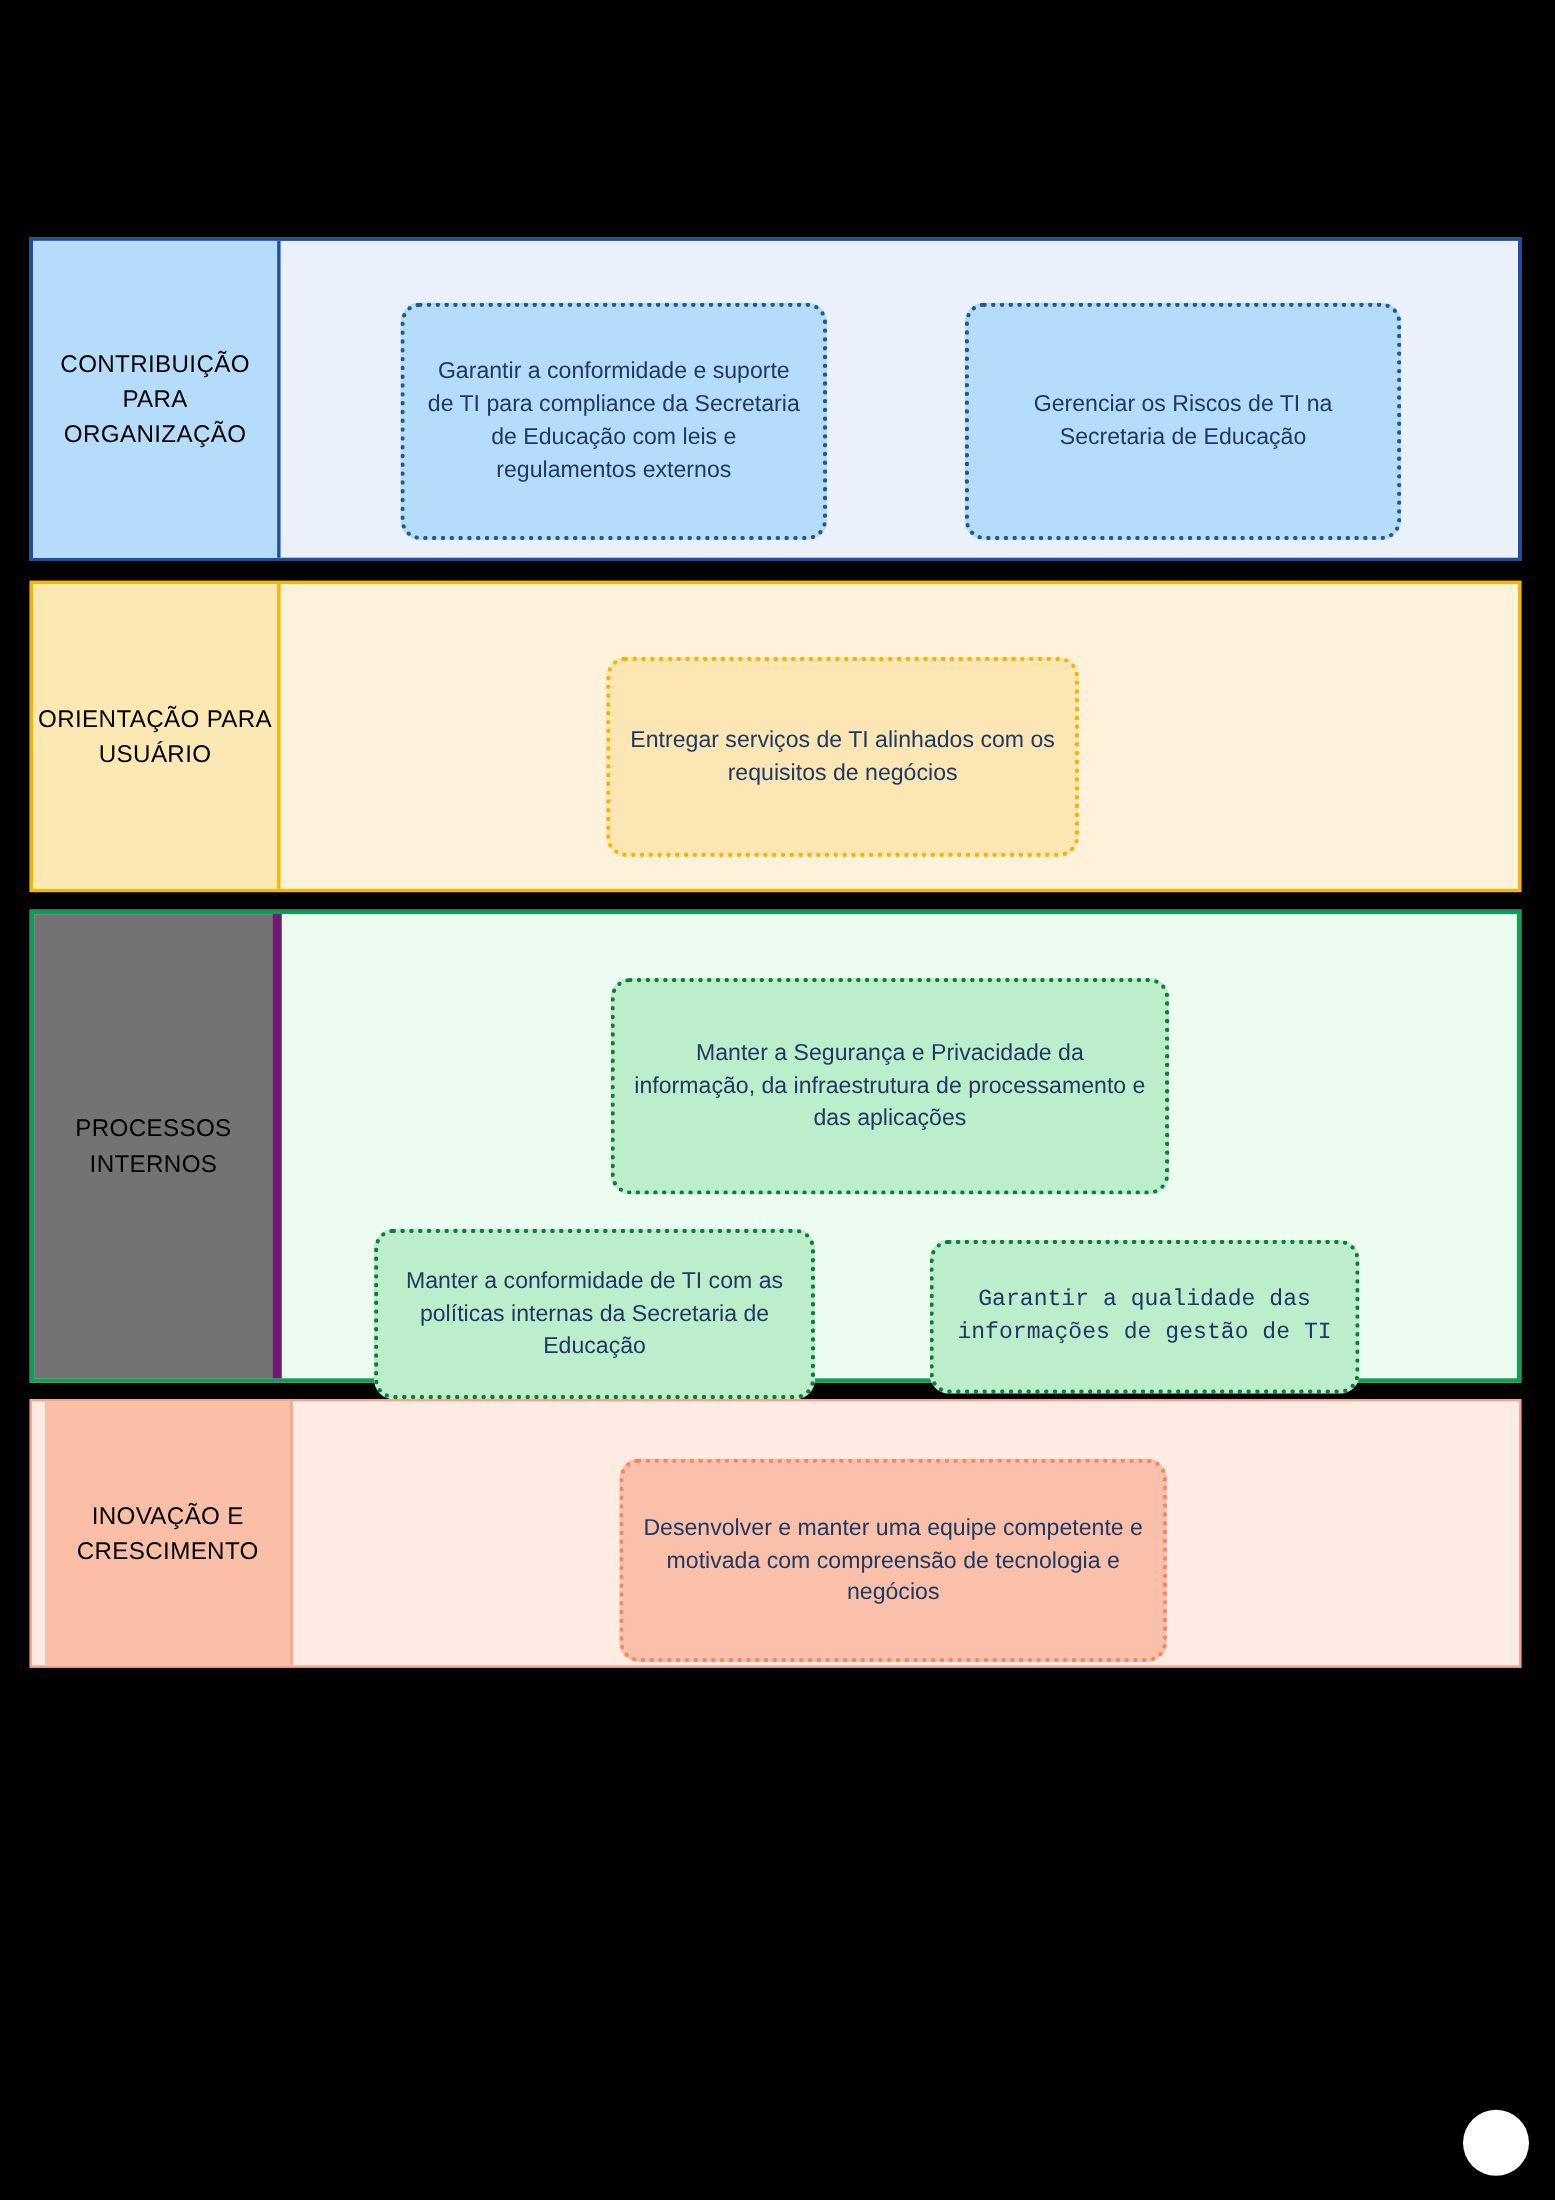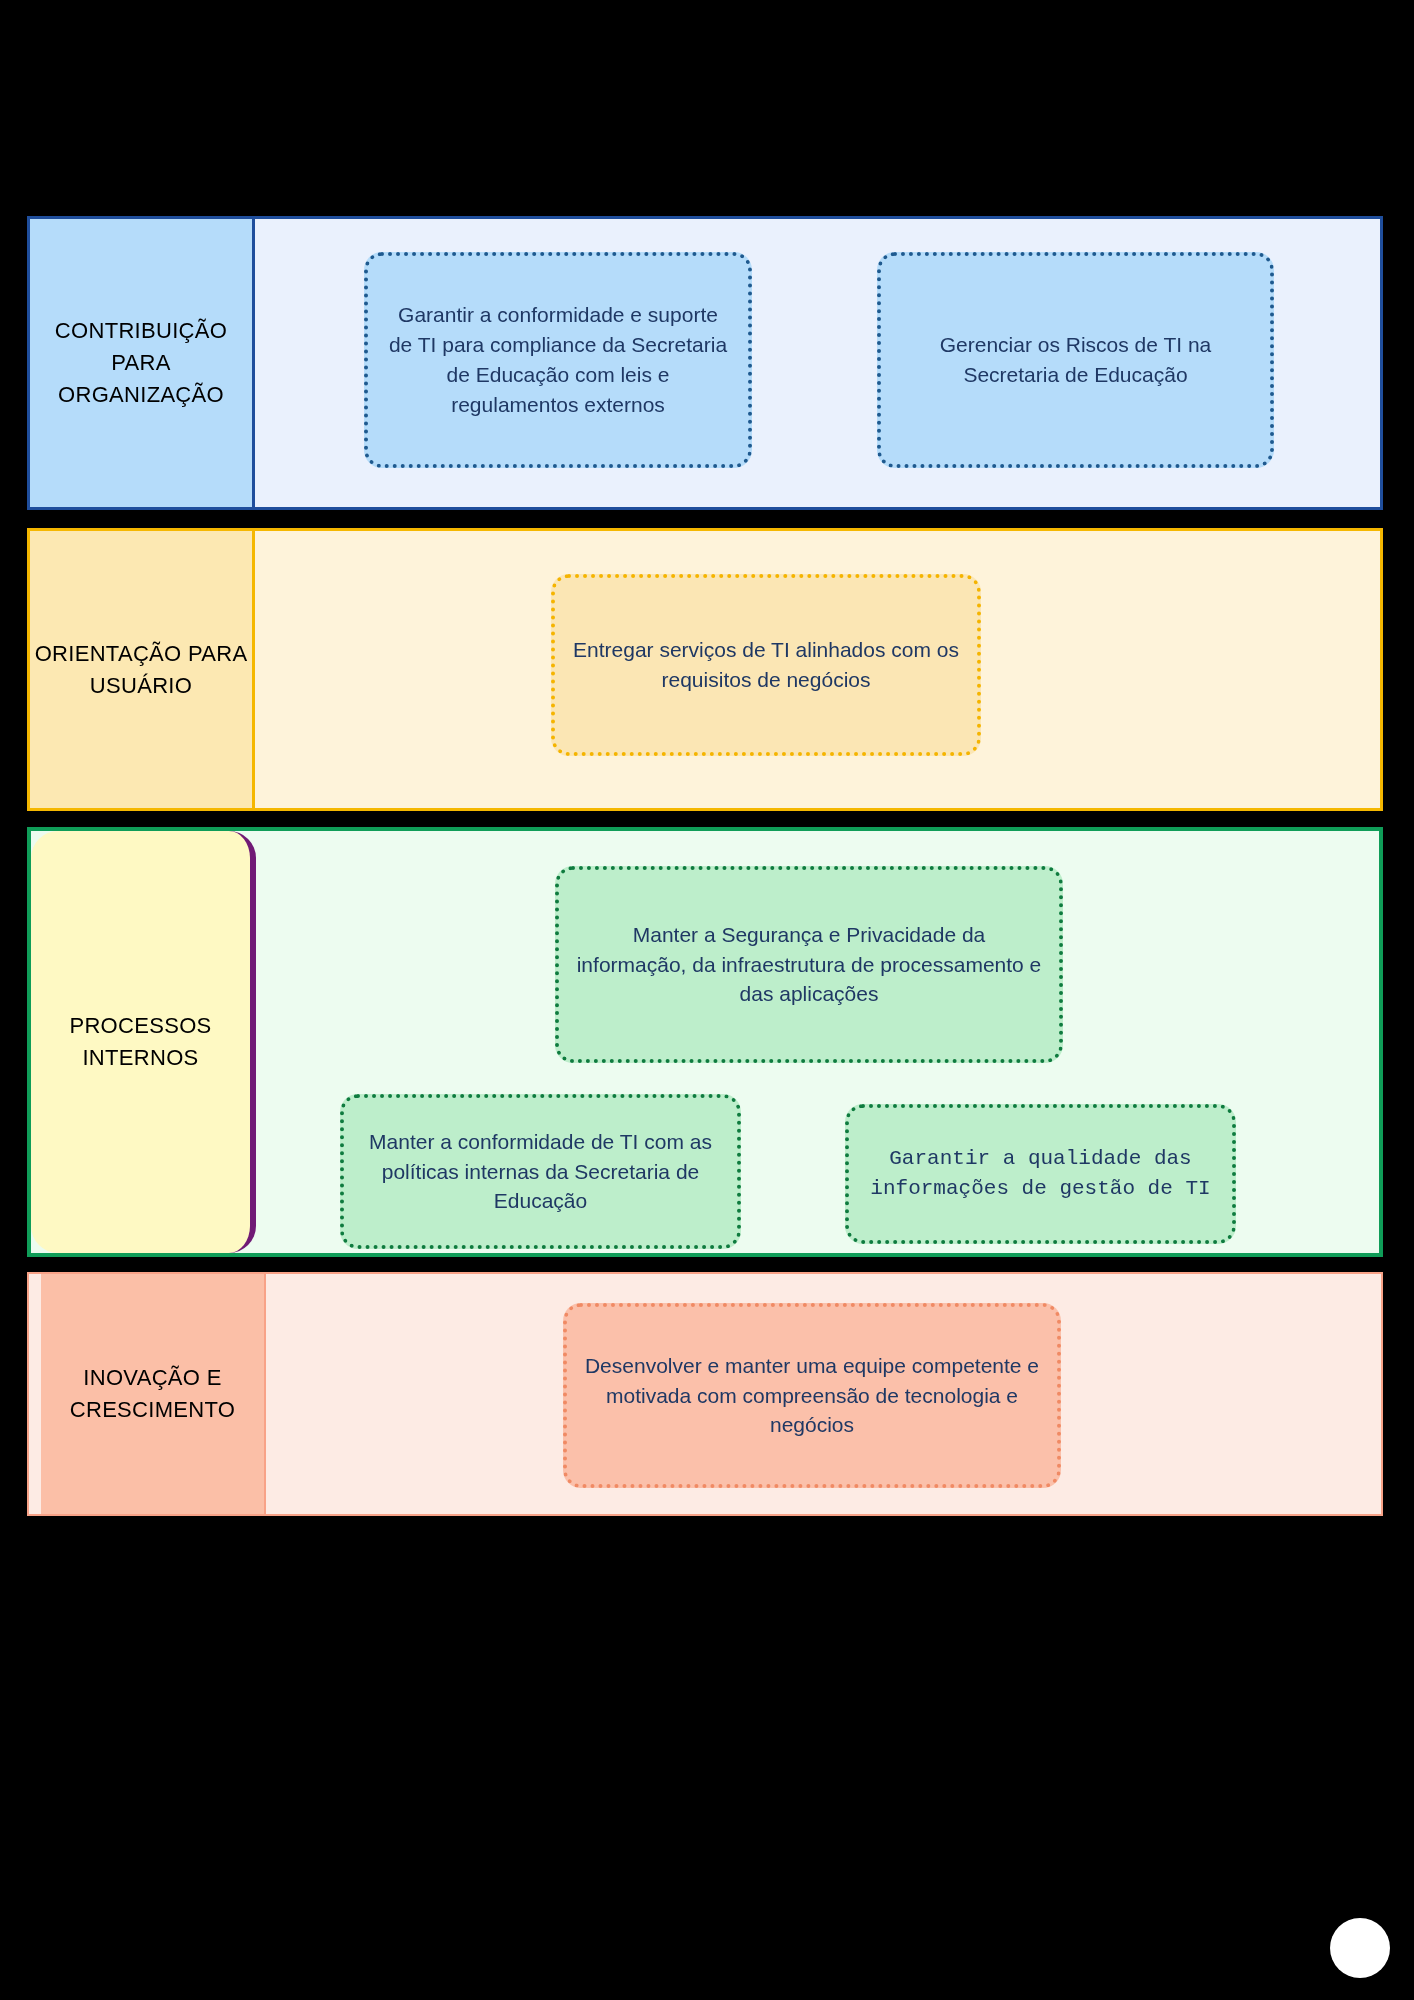--- a/index.html
+++ b/index.html
@@ -43,20 +43,21 @@
     font-size: 22px;
     line-height: 1.45;
     letter-spacing: 0.3px;
     color: #000000;
   }
 
   .persp-body {
     position: relative;
     flex: 1 1 auto;
     box-sizing: border-box;
+    margin-top: 23px;
   }
 
   
   .objective {
     position: absolute;
     box-sizing: border-box;
     border-radius: 18px;
     display: flex;
     align-items: center;
     justify-content: center;
@@ -124,23 +125,22 @@
   
   #row-processos {
     left: 27px;
     top: 827px;
     width: 1356px;
     height: 430px;
     border: 4px solid #0f9d58;
     background: #edfcf0;
   }
   #row-processos .persp-label {
-    background: #fef9c3;
-    border-right: 6px solid #701a75;
-    border-radius: 27px;
+    background: #737373;
+    border-right: 8px solid #701a75;
   }
   #row-processos .objective {
     background: #bdeecb;
     border: 4px dotted #0f7b3f;
   }
   #obj-seguranca-privacidade {
     left: 299px;
     top: 35px;
     width: 508px;
     height: 197px;

